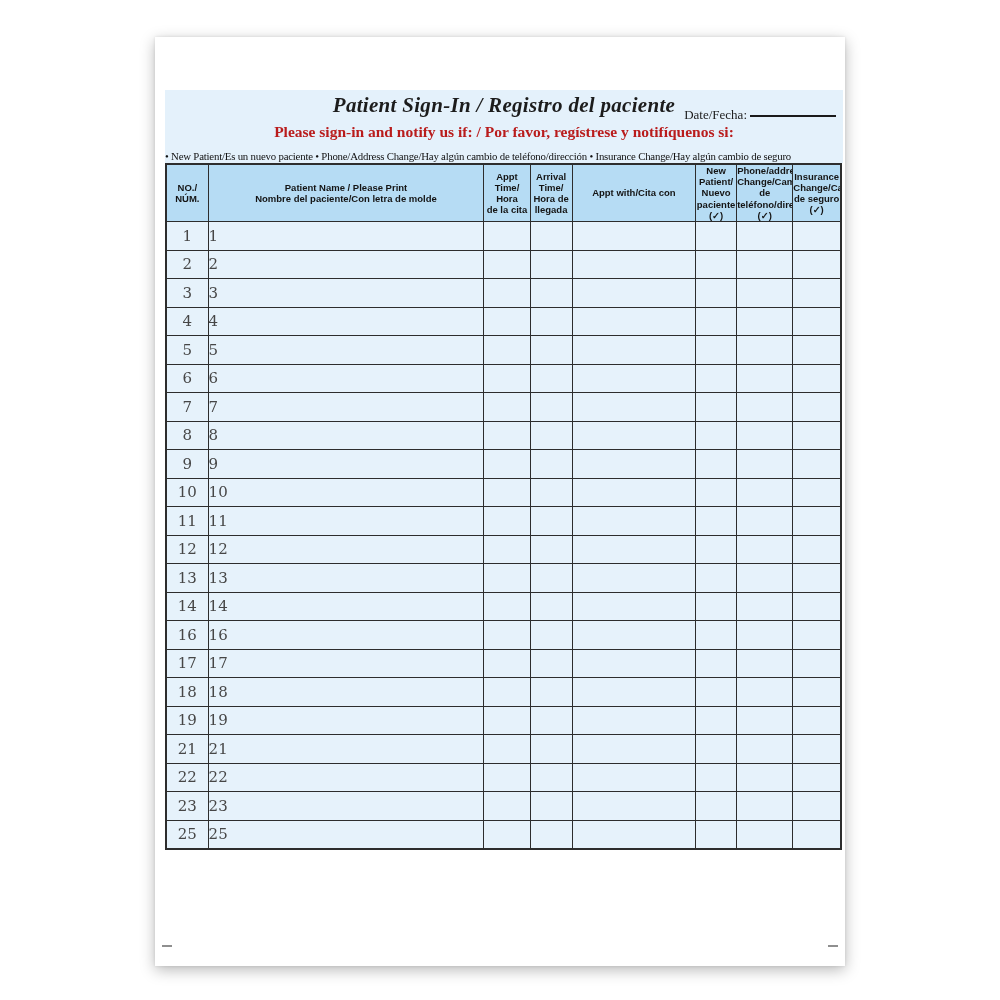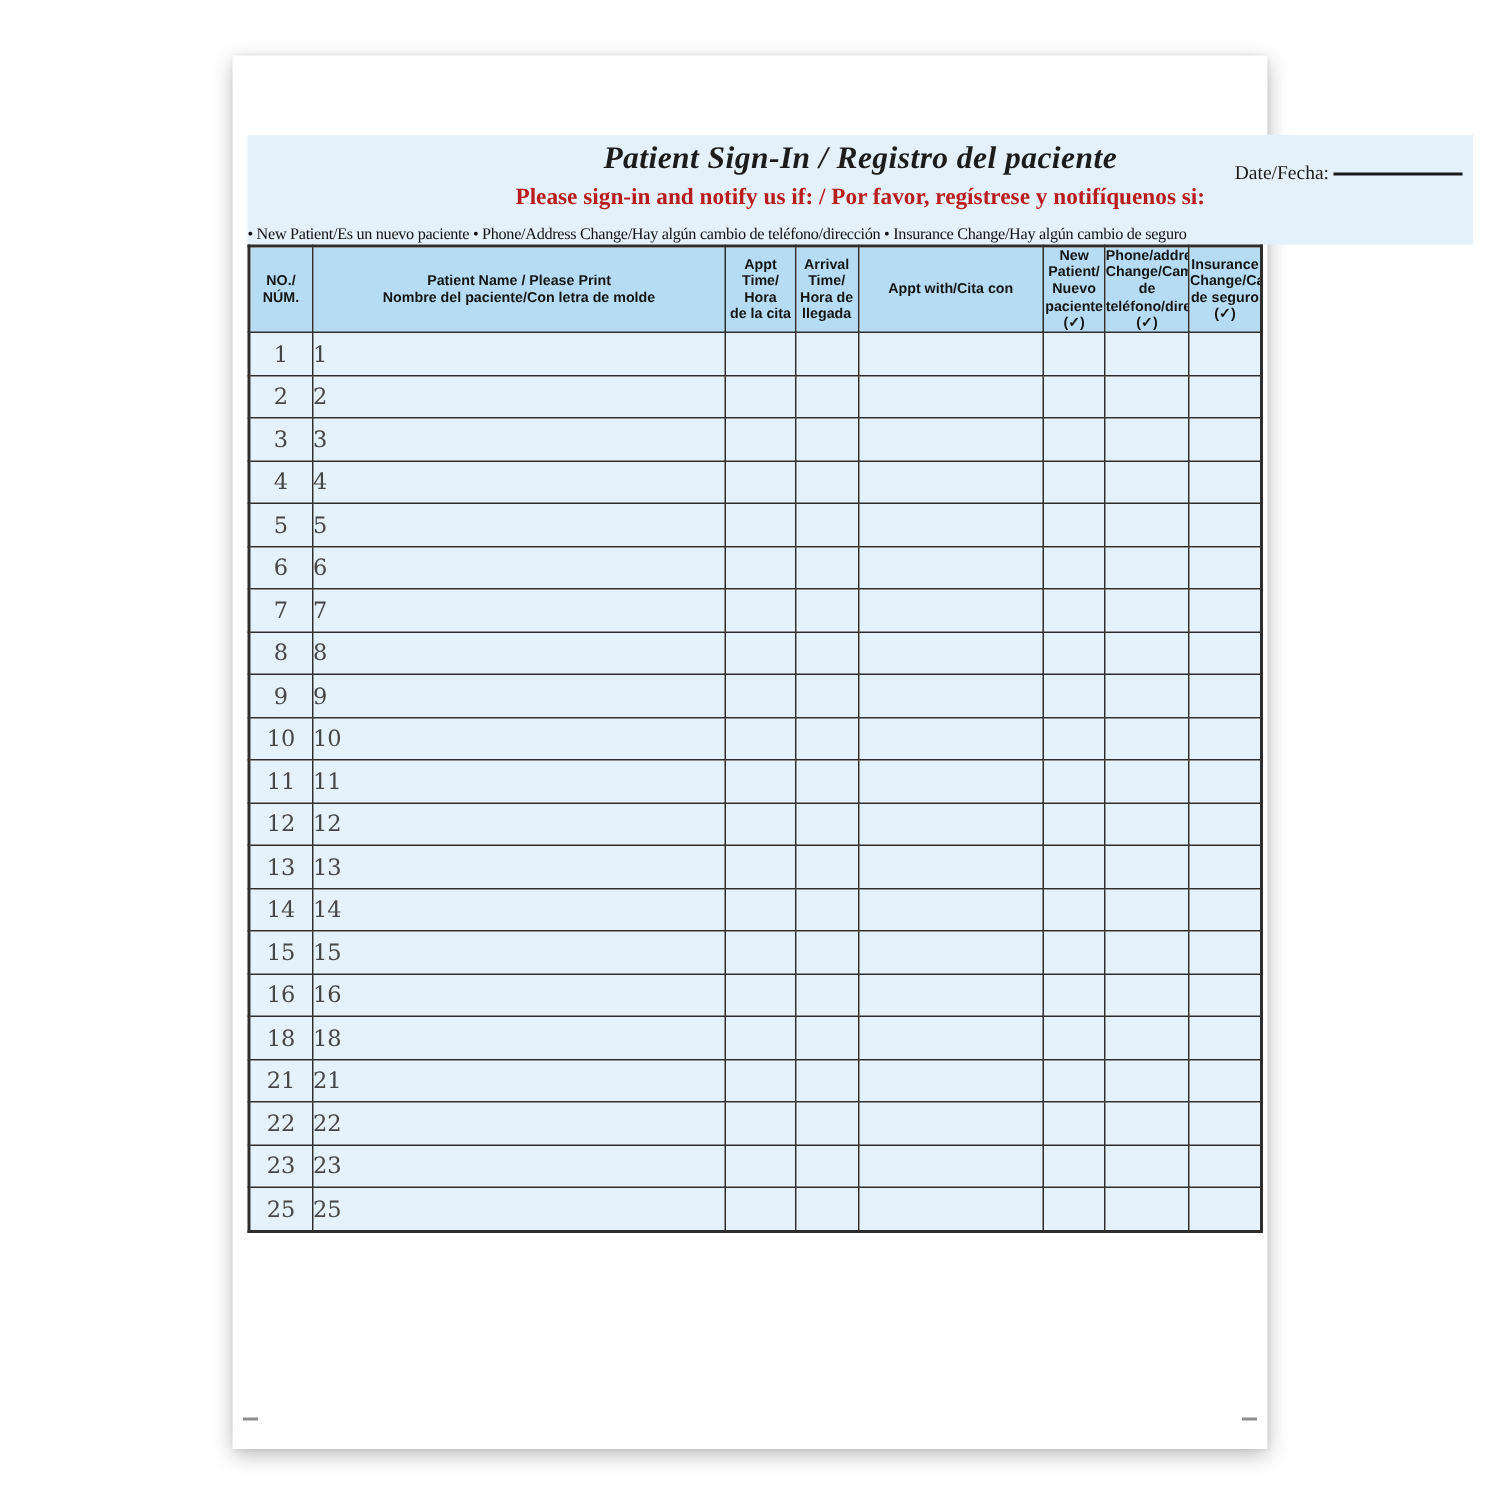--- a/index.html
+++ b/index.html
@@ -16,21 +16,21 @@
     top: 37px;
     width: 690px;
     height: 929px;
     background: #ffffff;
     box-shadow: 0 4px 14px rgba(0,0,0,0.28), 0 0 3px rgba(0,0,0,0.10);
   }
   .band {
     position: absolute;
     left: 10px;
     top: 53px;
-    width: 817px;
+    width: 678px;
     height: 73px;
     background: #e4f1fb;
   }
   .form-title {
     position: absolute;
     top: 3px;
     left: 0;
     width: 100%;
     text-align: center;
     font-family: "Liberation Serif", serif;
@@ -318,50 +318,60 @@
           <td class="cell-no">14</td>
           <td class="cell-name">14</td>
           <td></td>
           <td></td>
           <td></td>
           <td></td>
           <td></td>
           <td></td>
         </tr>
         <tr>
-          <td class="cell-no">15</td>
-          <td class="cell-name">15</td>
-          <td></td>
-          <td></td>
-          <td></td>
-          <td></td>
-          <td></td>
-          <td></td>
-        </tr>
-        <tr>
           <td class="cell-no">16</td>
           <td class="cell-name">16</td>
           <td></td>
           <td></td>
           <td></td>
           <td></td>
           <td></td>
           <td></td>
         </tr>
         <tr>
+          <td class="cell-no">17</td>
+          <td class="cell-name">17</td>
+          <td></td>
+          <td></td>
+          <td></td>
+          <td></td>
+          <td></td>
+          <td></td>
+        </tr>
+        <tr>
           <td class="cell-no">18</td>
           <td class="cell-name">18</td>
           <td></td>
           <td></td>
           <td></td>
           <td></td>
           <td></td>
           <td></td>
         </tr>
         <tr>
+          <td class="cell-no">19</td>
+          <td class="cell-name">19</td>
+          <td></td>
+          <td></td>
+          <td></td>
+          <td></td>
+          <td></td>
+          <td></td>
+        </tr>
+        <tr>
           <td class="cell-no">21</td>
           <td class="cell-name">21</td>
           <td></td>
           <td></td>
           <td></td>
           <td></td>
           <td></td>
           <td></td>
         </tr>
         <tr>

